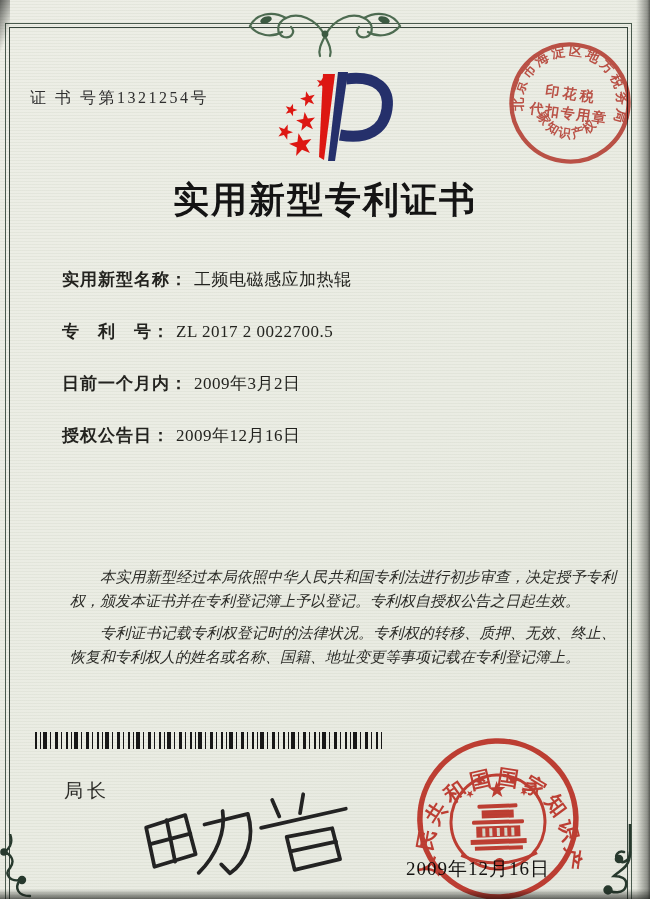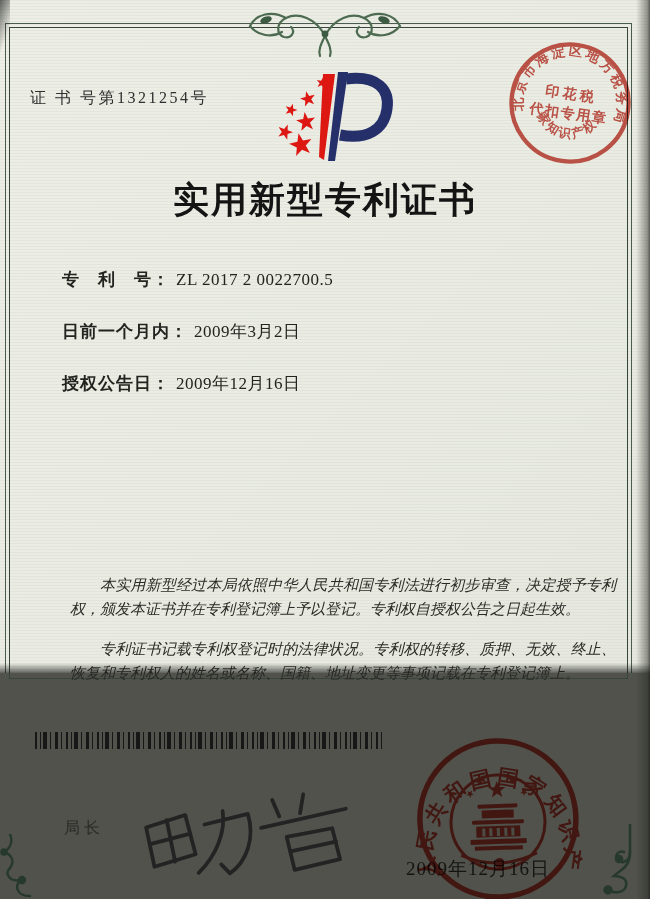--- a/index.html
+++ b/index.html
@@ -2,21 +2,21 @@
 <html><head>
 <meta charset="utf-8">
 <style>
   html,body{margin:0;padding:0;}
   body{
     width:650px;height:899px;overflow:hidden;position:relative;
     background:#50524b;
     font-family:"Liberation Serif","DejaVu Serif",serif;
   }
   .paper{
-    position:absolute;left:0;top:0;width:650px;height:673px;
+    position:absolute;left:0;top:0;width:650px;height:899px;
     background:
       repeating-linear-gradient(0deg, rgba(196,202,186,.22) 0 1px, rgba(0,0,0,0) 1px 3px),
       linear-gradient(135deg,#edeee6 0%,#eaece3 55%,#e6e8df 100%);
   }
   .frame{
     position:absolute;left:9px;top:27px;right:22px;bottom:-6px;
     border:1.3px solid #37453c;
   }
   .frame::before{
     content:"";position:absolute;left:-5px;top:-5px;right:-5px;bottom:0;
@@ -41,32 +41,32 @@
   }
   .fields{position:absolute;left:62px;top:268px;width:540px;}
   .field-row{height:52px;font-size:17px;color:#23231f;}
   .field-row .lbl{letter-spacing:1px;font-weight:600;}
   .field-row .val{margin-left:6px;letter-spacing:.5px;}
   .paras{
     position:absolute;left:70px;top:557px;width:546px;
     font-size:15px;line-height:24px;color:#2a2a26;text-align:justify;
     font-style:italic;
   }
-  .paras p{margin:16px 0 2px 0;text-indent:2em;}
+  .paras p{margin:8px 0 2px 0;text-indent:2em;}
   .barcode{
     position:absolute;left:35px;top:732px;width:347px;height:17px;
     background:repeating-linear-gradient(90deg,
       #171717 0 2px,transparent 2px 5px,
       #171717 5px 6px,transparent 6px 8px,
       #171717 8px 12px,transparent 12px 15px,
       #171717 15px 16px,transparent 16px 20px,
       #171717 20px 23px,transparent 23px 26px,
       #171717 26px 27px,transparent 27px 31px);
   }
-  .signer{position:absolute;left:64px;top:818px;font-size:16px;color:#2b2b27;letter-spacing:4px;text-align:right;}
+  .signer{position:absolute;left:64px;top:778px;font-size:19px;color:#2b2b27;letter-spacing:4px;text-align:right;}
   .signature{position:absolute;left:132px;top:786px;transform:rotate(-3deg);}
   .grant-date{
     position:absolute;left:406px;top:856px;font-size:19px;color:#141412;
     letter-spacing:1px;z-index:1;
   }
   .seal{position:absolute;left:398px;top:722px;z-index:2;mix-blend-mode:multiply;opacity:.93;transform:rotate(-2deg);}
   .ornament-top{position:absolute;left:228px;top:6px;}
   .flourish-bl{position:absolute;left:0px;top:834px;}
   .flourish-br{position:absolute;left:592px;top:824px;}
 </style>
@@ -124,20 +124,23 @@
       <use href="#star5" transform="translate(29,75) scale(12) rotate(-12)"></use>
     </g>
     <polygon points="51,4 63,4 52,90 47,87" fill="#dd1712"></polygon>
     <polygon points="66,2 76,2 63,91 56,91" fill="#25306b"></polygon>
     <path d="M74,9 C106,5 118,20 115,39 C112,60 95,70 68,65" fill="none" stroke="#25306b" stroke-width="11"></path>
   </svg>
 
   <div class="title">实用新型专利证书</div>
 
   <div class="fields">
+    <div class="field-row">
+      <span class="lbl">实用新型名称：</span><span class="val">工频电磁感应加热辊</span>
+    </div>
     <div class="field-row">
       <span class="lbl">专　利　号：</span><span class="val">ZL 2017 2 0022700.5</span>
     </div>
     <div class="field-row">
       <span class="lbl">日前一个月内：</span><span class="val">2009年3月2日</span>
     </div>
     <div class="field-row">
       <span class="lbl">授权公告日：</span><span class="val">2009年12月16日</span>
     </div>
   </div>

